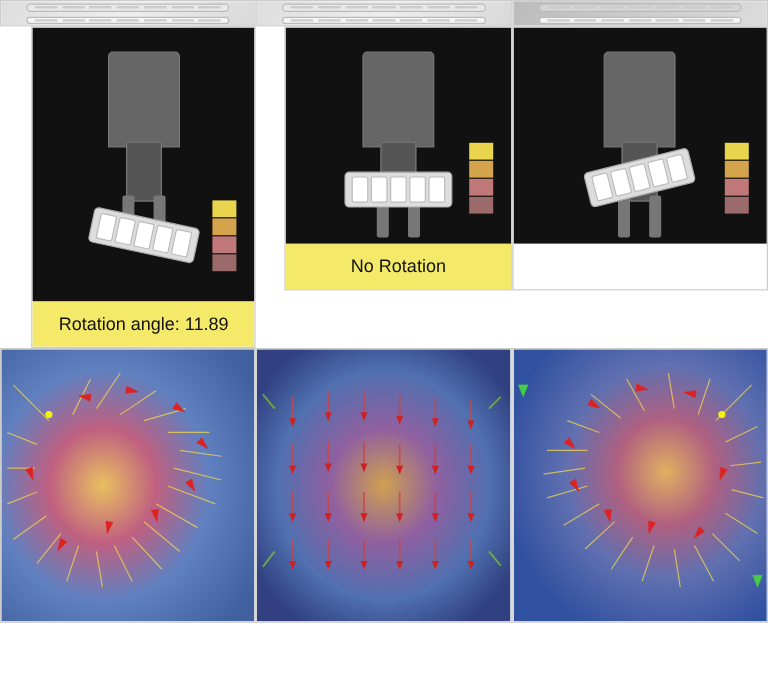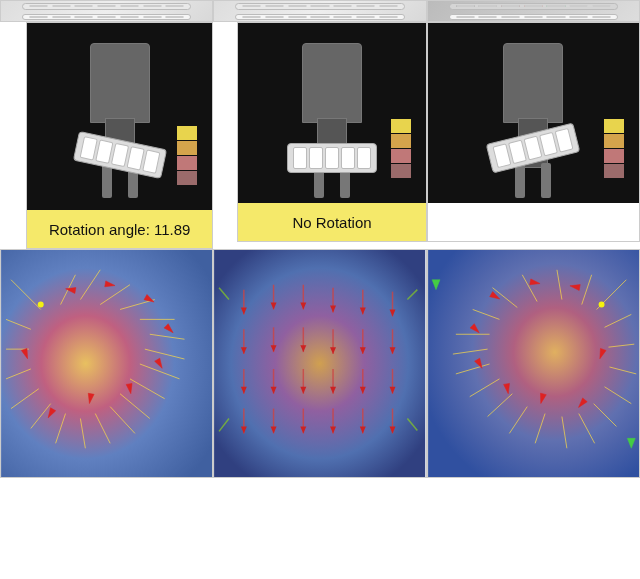--- a/index.html
+++ b/index.html
@@ -229,21 +229,21 @@
           <div class="org-slot"></div>
           <div class="org-slot"></div>
         <div class="org-slot"></div>
           <div class="org-slot"></div>
           <div class="org-slot"></div>
         <div class="org-slot"></div>
       </div>
     </div>
   </div>
 
-  <div class="cell border-cell" style="height:227px; display:flex; flex-direction:column;margin-left:26px;">
+  <div class="cell border-cell" style="height:268px; display:flex; flex-direction:column;margin-left:26px;">
     <div class="row2-img">
       <div class="arm-container">
 
         <div class="arm-body" style="width:60px;height:80px;top:20px;left:50%;transform:translateX(-50%);background:#666;border-radius:4px 4px 0 0;"></div>
         <div class="arm-body" style="width:30px;height:50px;top:95px;left:50%;transform:translateX(-50%);background:#555;"></div>
         <div class="arm-gripper" style="width:10px;height:35px;top:140px;left:calc(50% - 18px);background:#777;border-radius:2px;"></div>
         <div class="arm-gripper" style="width:10px;height:35px;top:140px;left:calc(50% + 8px);background:#777;border-radius:2px;"></div>
 
         <div class="pill-strip" style="transform:translateX(-50%) rotate(12deg); bottom:40px;">
           <div class="pill-slot-small"></div>

